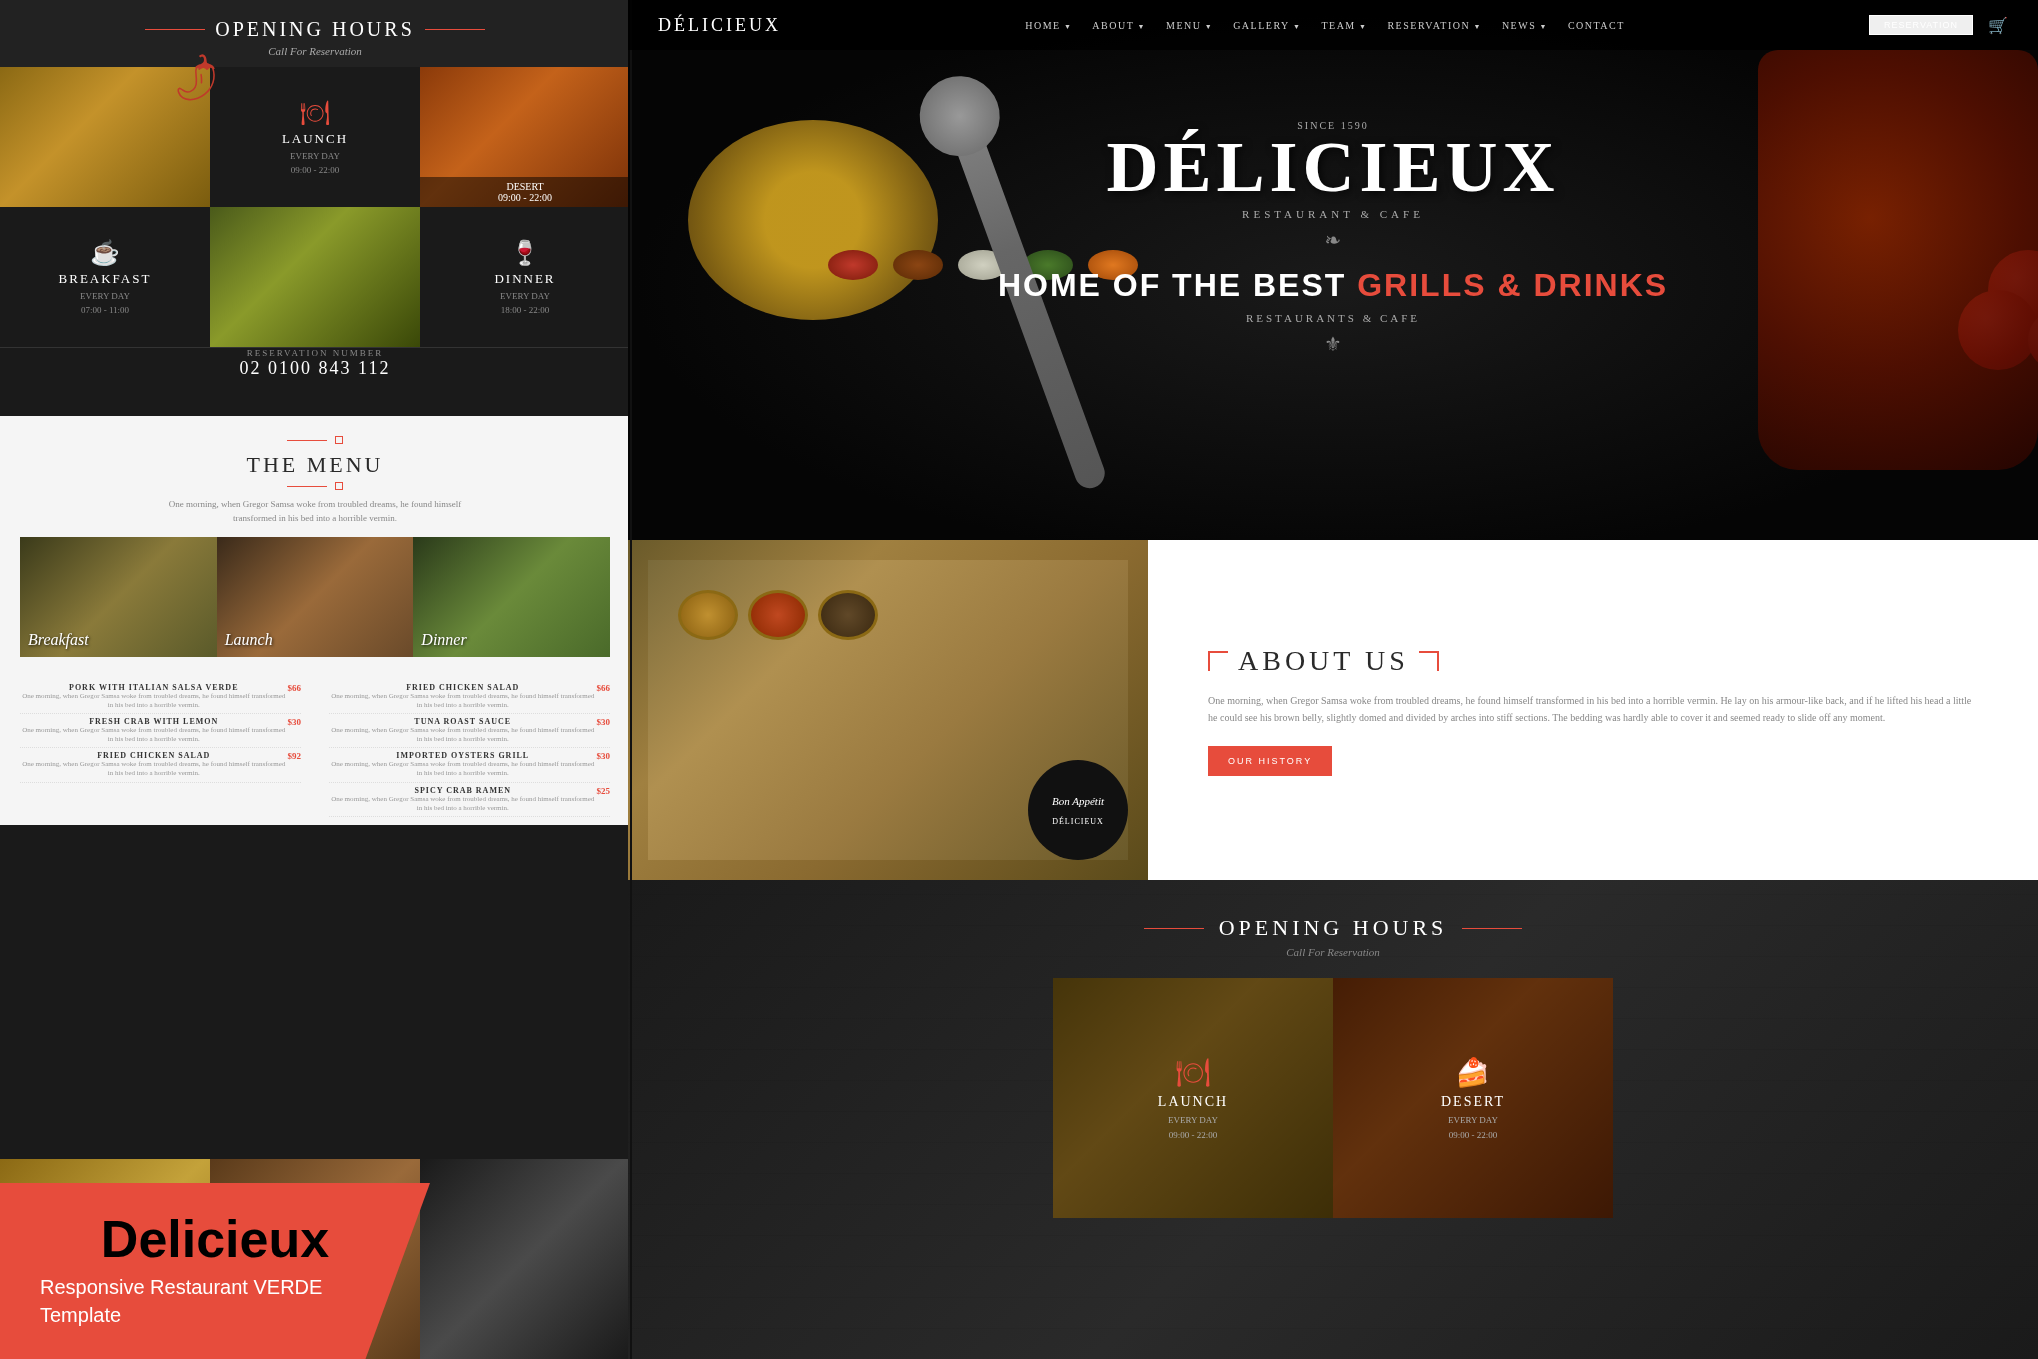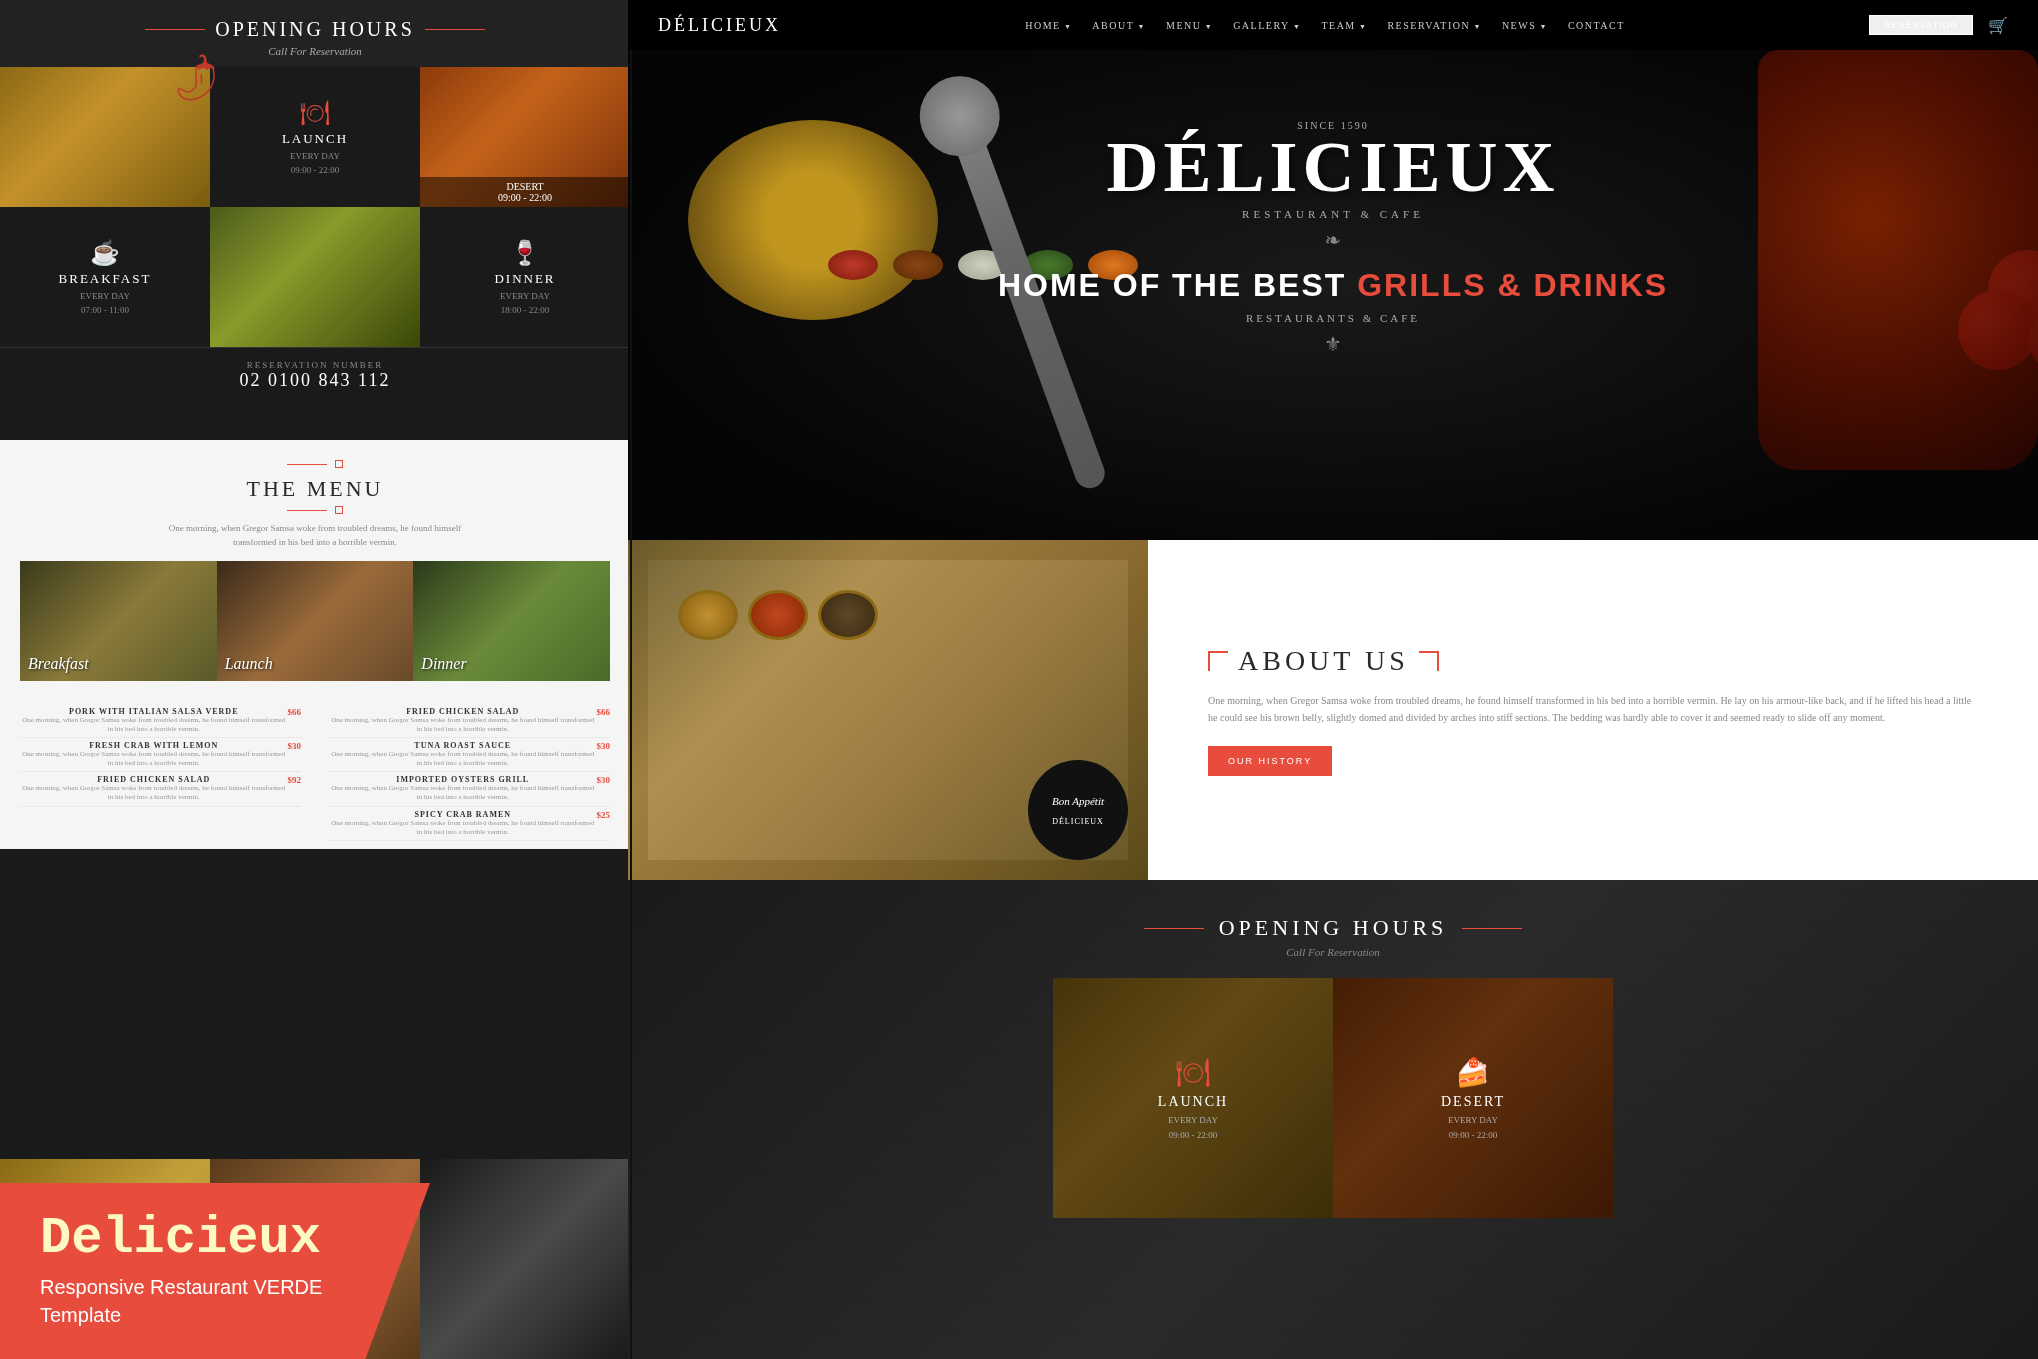--- a/index.html
+++ b/index.html
@@ -117,21 +117,20 @@
       font-size: 40px;
       transform: rotate(-20deg);
       z-index: 5;
       color: #c0392b;
     }
 
     
     .reservation-section {
       background: #1a1a1a;
       text-align: center;
-      padding: 12px;
       border-top: 1px solid #333;
     }
     .reservation-section .res-label {
       color: #888;
       font-size: 9px;
       letter-spacing: 2px;
       text-transform: uppercase;
     }
     .reservation-section .res-number {
       color: #fff;
@@ -243,25 +242,26 @@
       position: absolute;
       bottom: 0;
       left: 0;
       width: 430px;
       background: #e74c3c;
       padding: 30px 40px;
       clip-path: polygon(0 0, 100% 0, 85% 100%, 0 100%);
       z-index: 20;
     }
     .promo-banner .promo-title {
-      color: #fef9c3;
+      color: #000000;
       font-size: 52px;
       font-weight: 900;
-      font-family: Liberation Mono, monospace;
+      font-family: Liberation Sans, sans-serif;
       line-height: 1;
+      text-align: center;
     }
     .promo-banner .promo-subtitle {
       color: #fff;
       font-size: 20px;
       font-weight: normal;
       font-family: Arial, sans-serif;
       line-height: 1.4;
       margin-top: 8px;
     }
 

